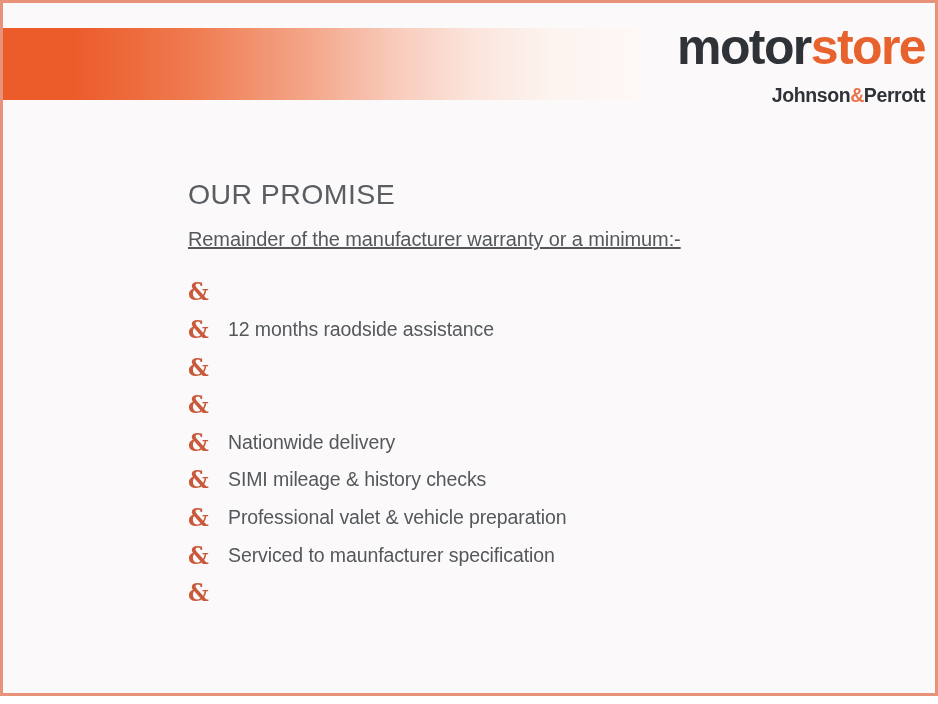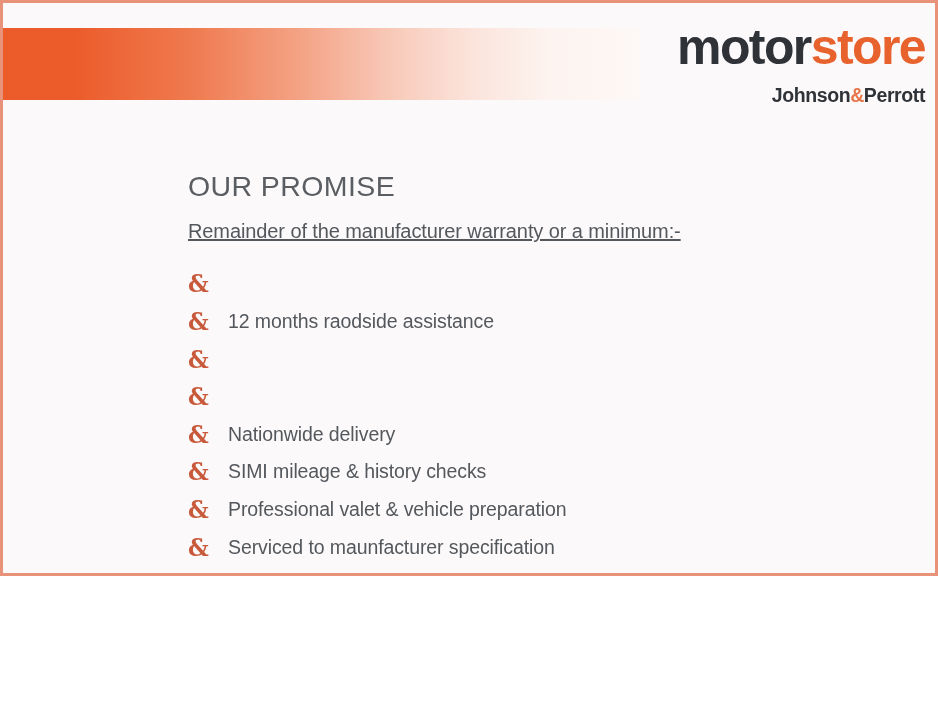--- a/index.html
+++ b/index.html
@@ -7,21 +7,21 @@
     padding: 0;
     background: #ffffff;
   }
   body {
     font-family: "Liberation Sans", sans-serif;
   }
 
   #slide {
     position: relative;
     width: 938px;
-    height: 576px;
+    height: 696px;
     background: #fbf9fa;
     box-sizing: border-box;
     border: 3px solid #e8927a;
     overflow: hidden;
   }
 
   
   .header {
     position: absolute;
     left: 0;
@@ -73,21 +73,21 @@
     letter-spacing: -0.4px;
     color: #2f3338;
     white-space: nowrap;
   }
   .logo-sub .amp { color: #e8754a; }
 
   
   .content {
     position: absolute;
     left: 185px;
-    top: 168px;
+    top: 176px;
     width: 700px;
   }
 
   .title {
     font-size: 28.5px;
     font-weight: 400;
     letter-spacing: 0.4px;
     color: #5a5e62;
     margin: 0 0 17px 0;
     line-height: 1.1;

